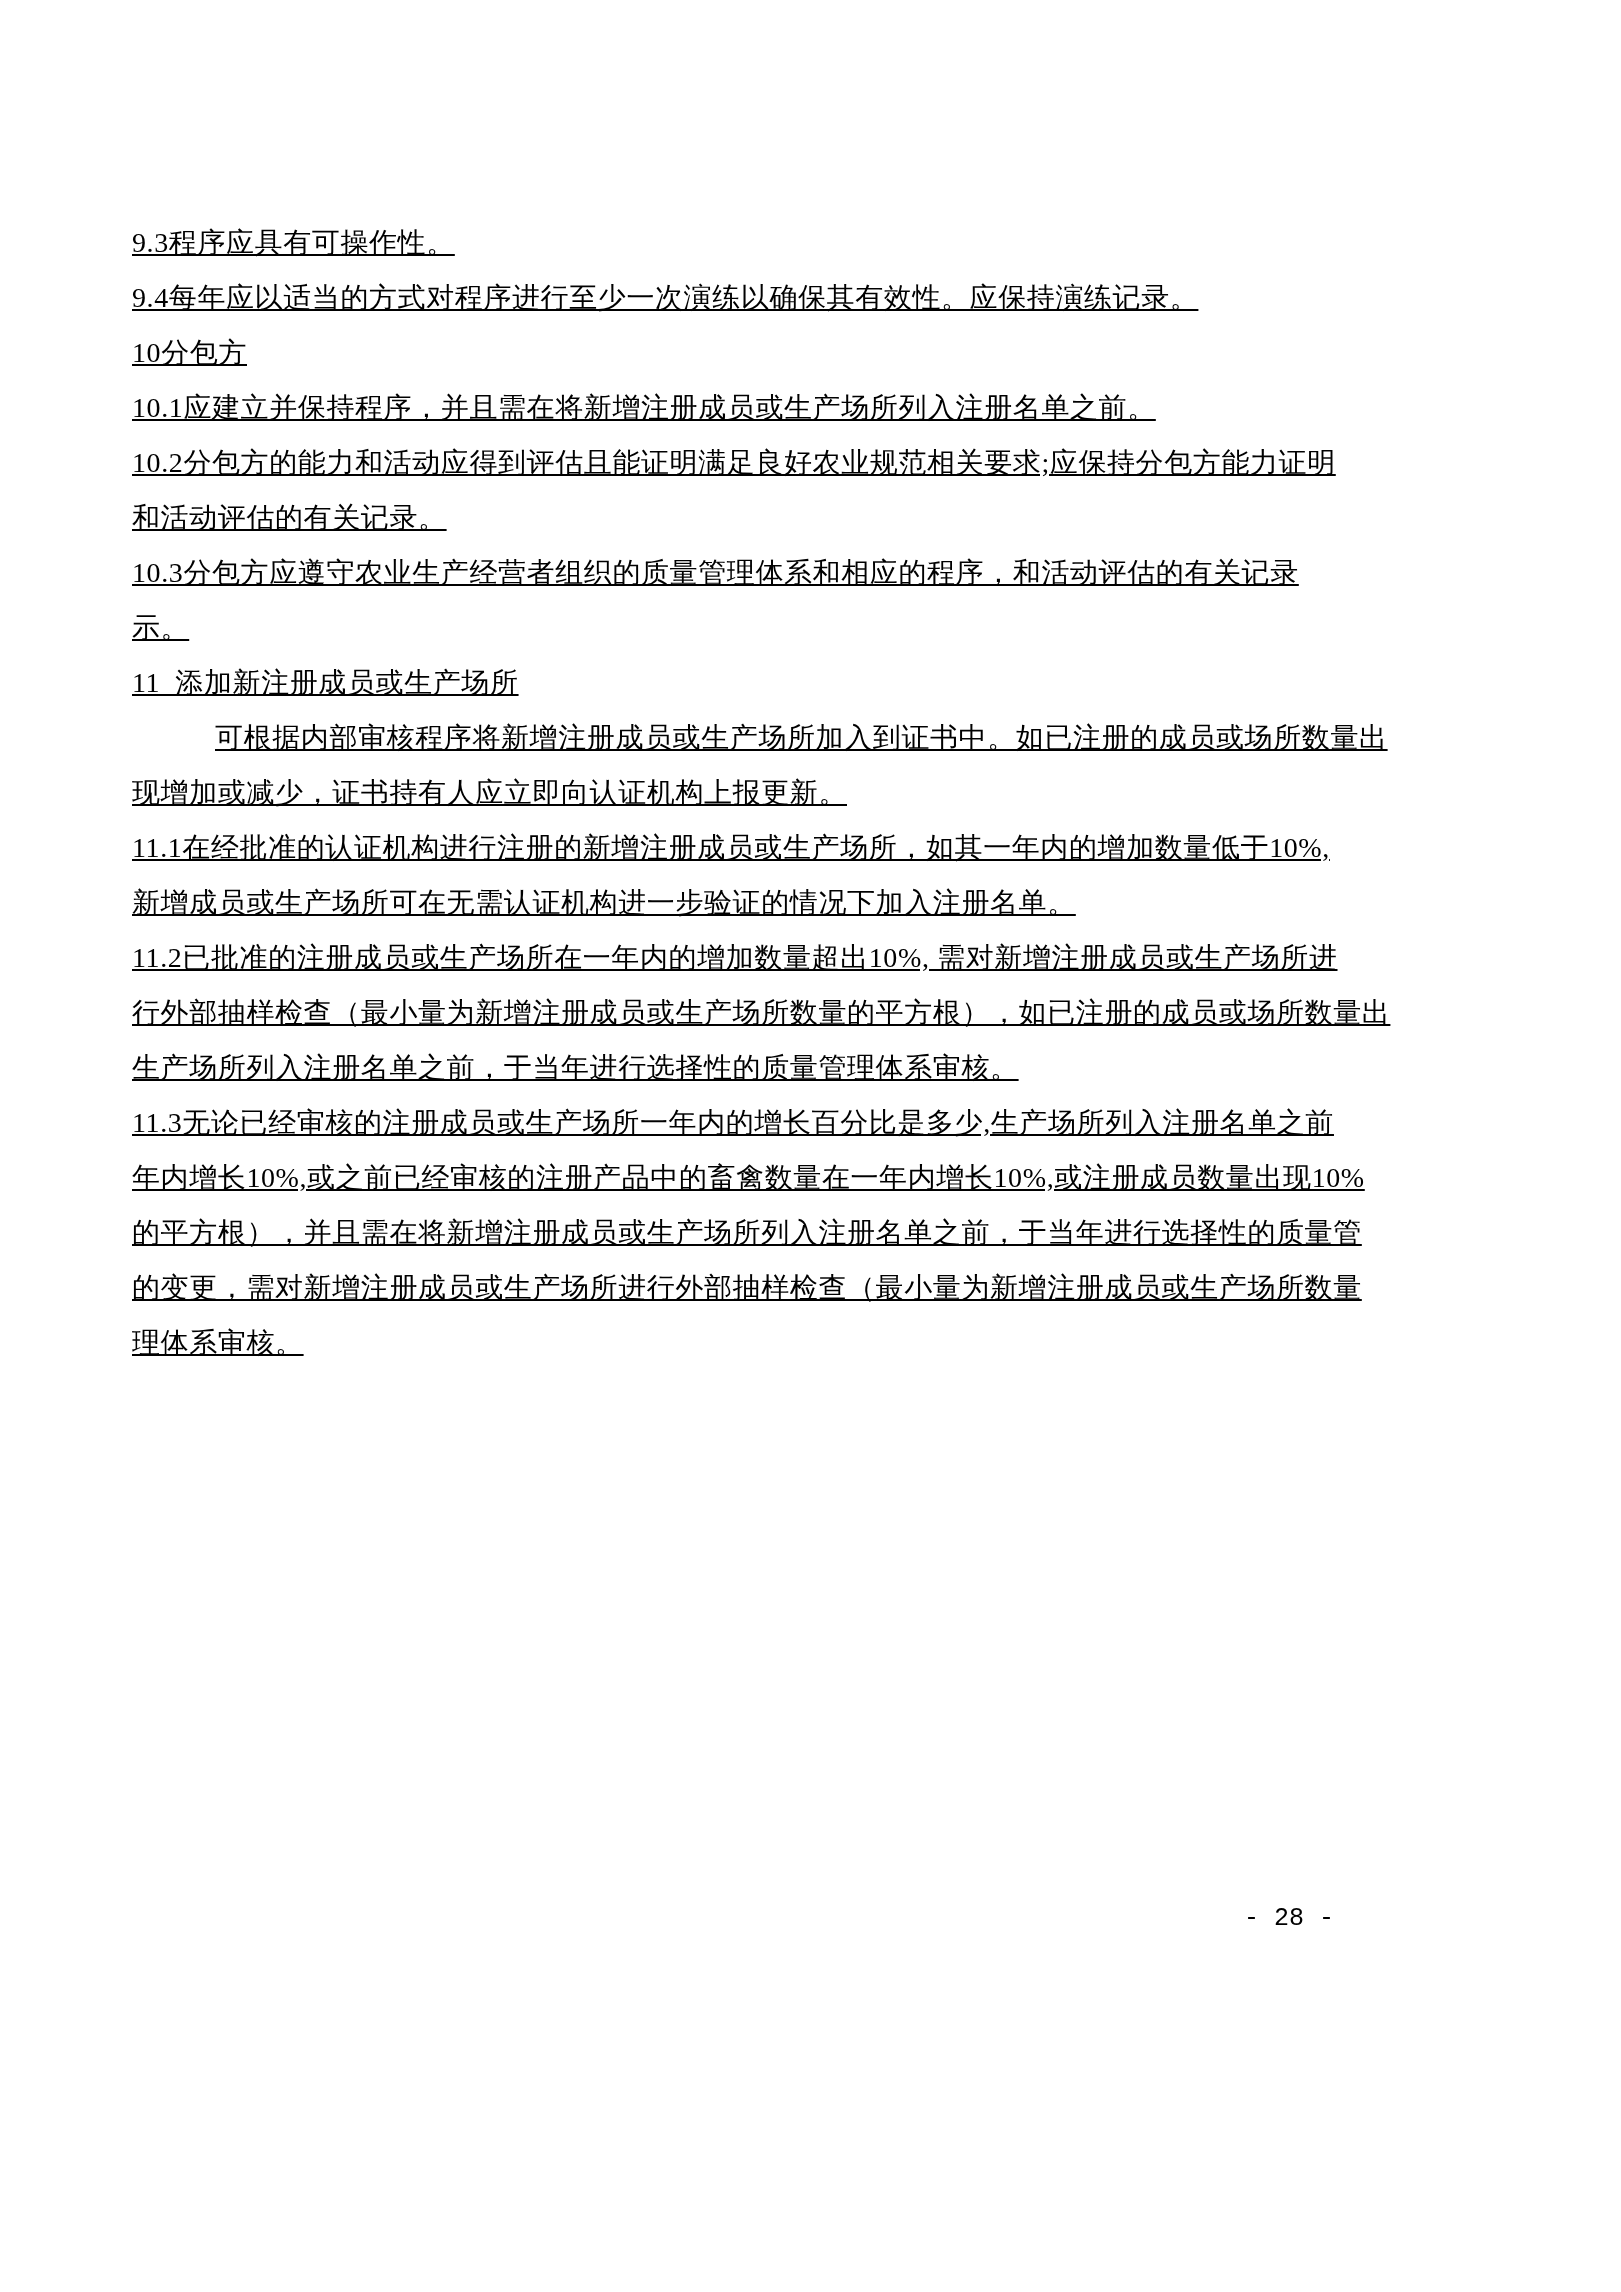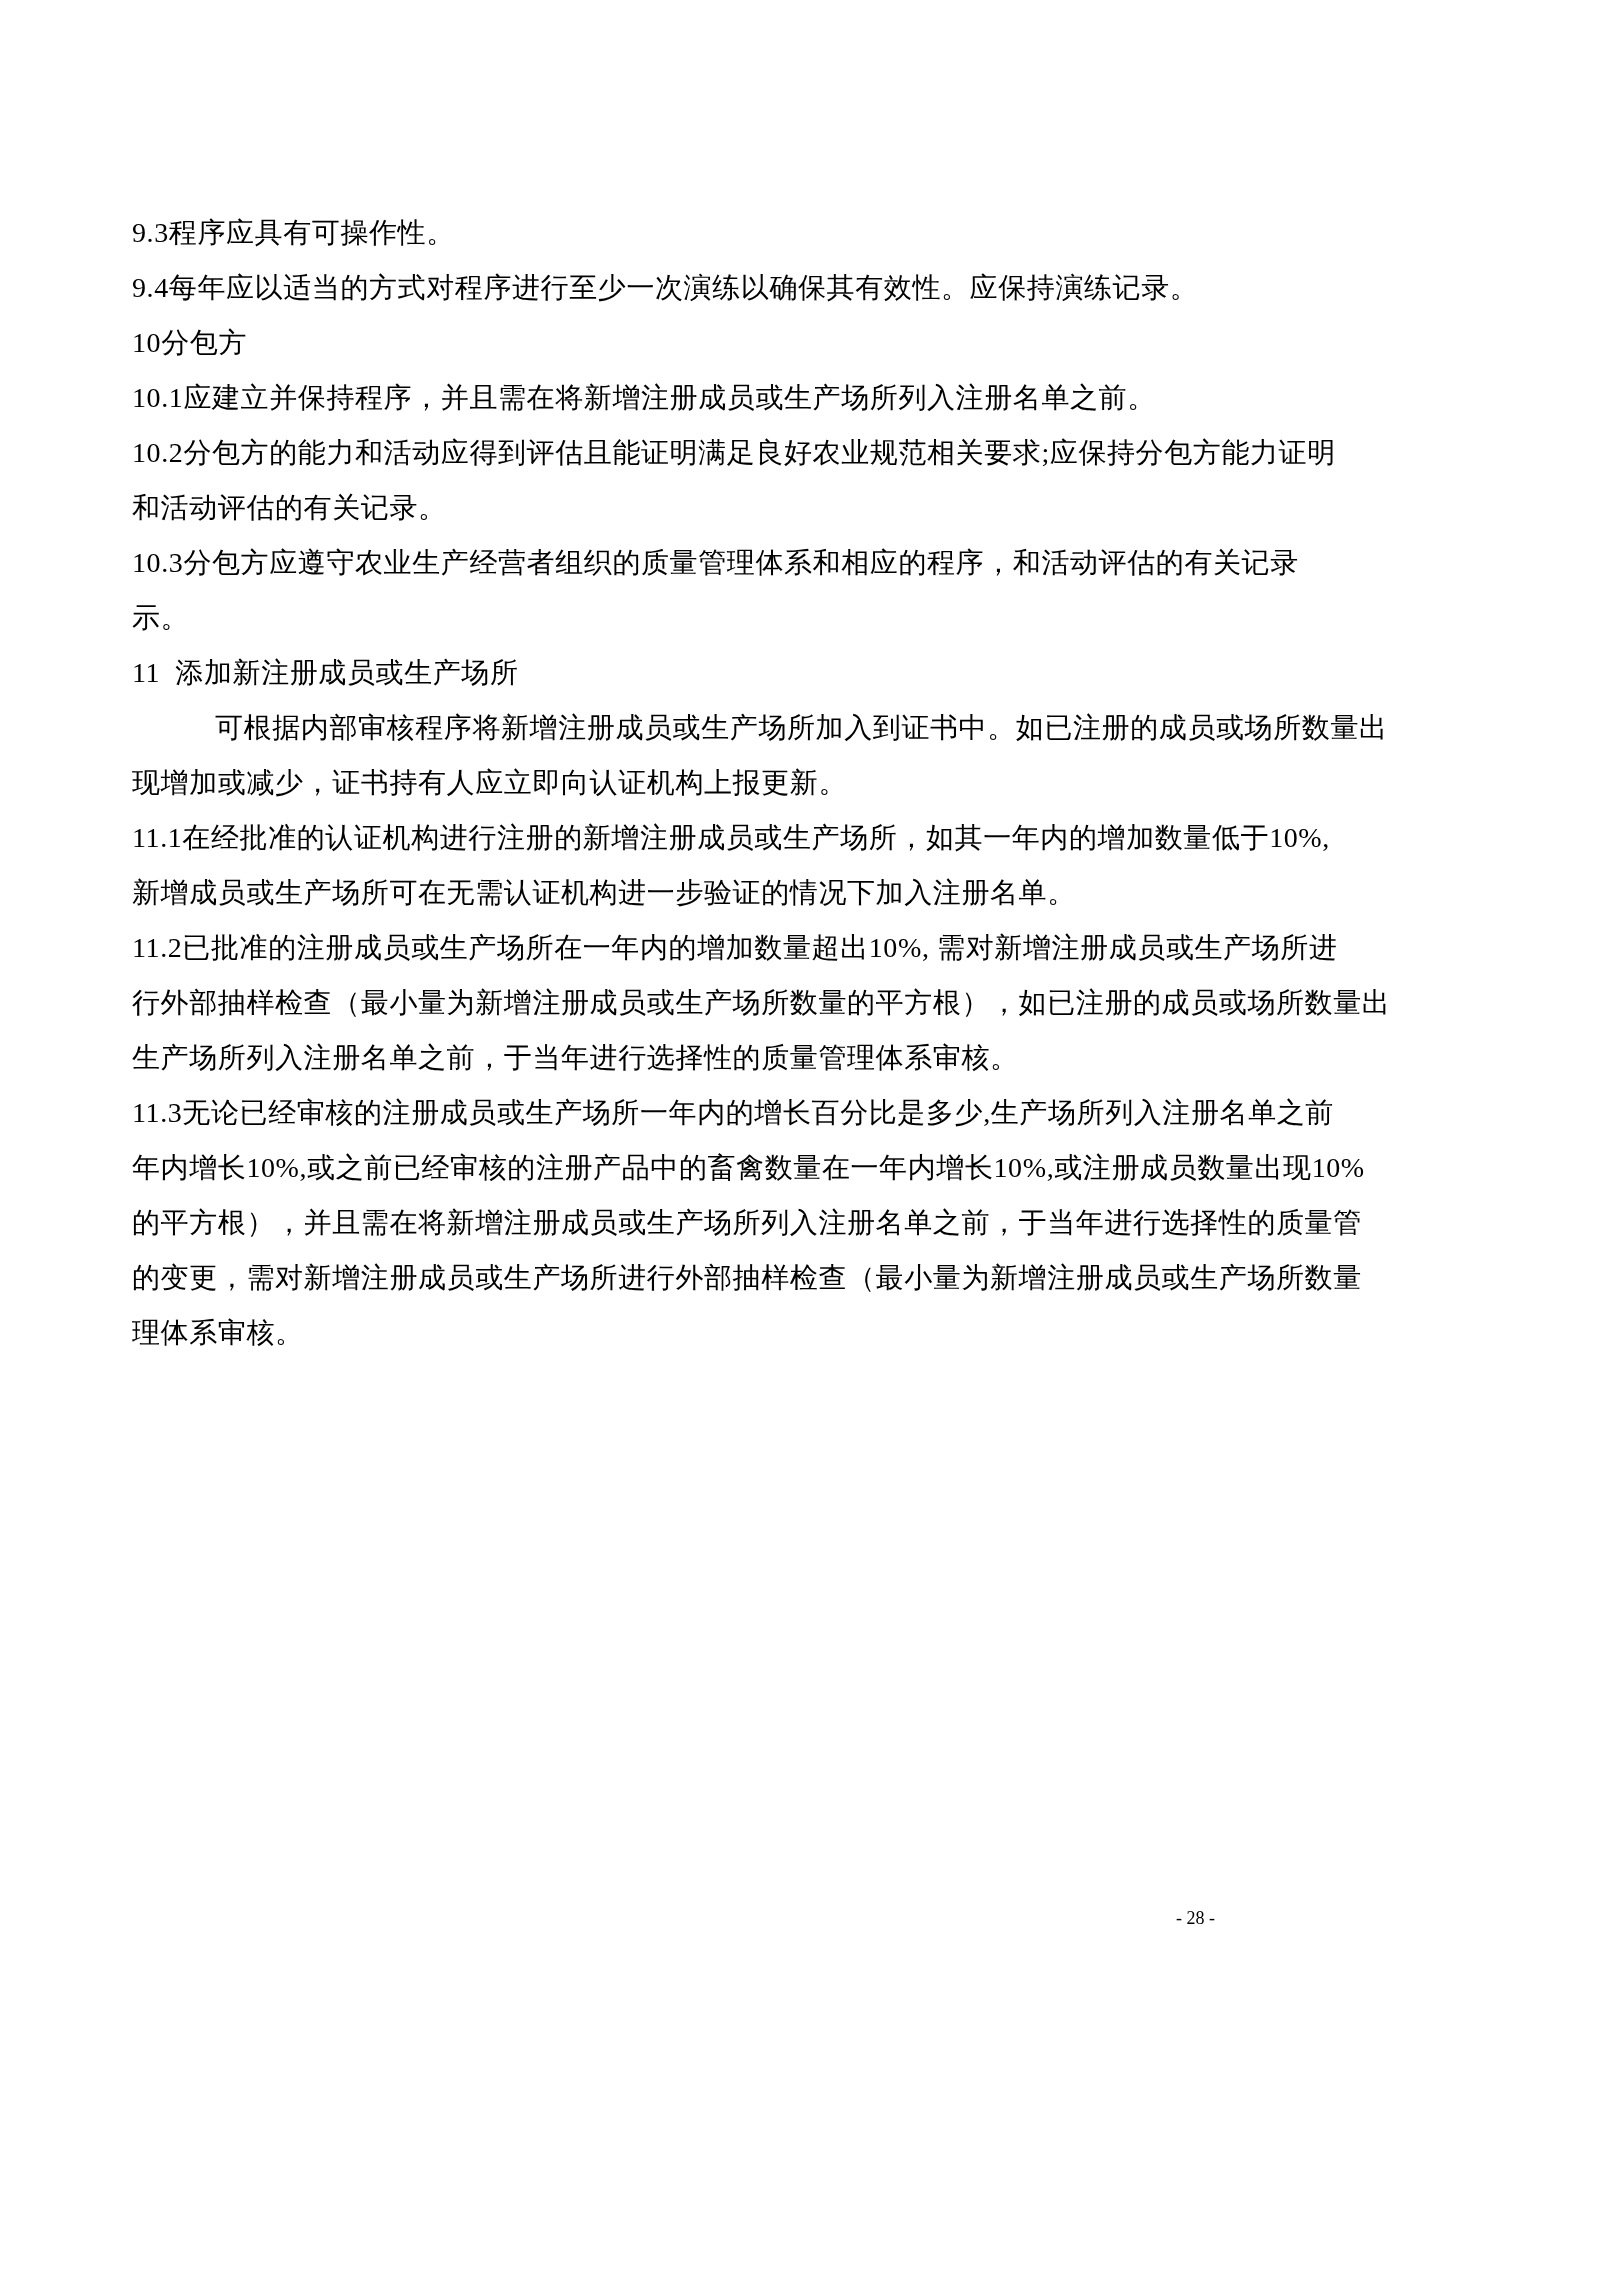--- a/index.html
+++ b/index.html
@@ -13,40 +13,41 @@
     overflow: hidden;
   }
   .page {
     position: absolute;
     inset: 0;
     background: #ffffff;
   }
   .content {
     position: absolute;
     left: 132px;
-    top: 205px;
+    top: 215px;
     width: 1362px;
+    text-decoration: underline;
   }
   .line {
     height: 55px;
     line-height: 55px;
     font-size: 28px;
     letter-spacing: 0.6px;
     white-space: pre;
     text-align: left;
   }
   .line.indent {
     padding-left: 83px;
   }
   .footer {
     position: absolute;
-    left: 1176px;
+    left: 1244px;
     top: 1905px;
-    font-family: Liberation Serif, serif;
-    font-size: 18px;
+    font-family: Liberation Mono, monospace;
+    font-size: 25px;
     line-height: 27.4px;
     color: #000000;
   }
 </style>
 </head>
 <body>
 
 <div class="page">
   <div class="content" id="doc-content">
       <div class="line">9.3程序应具有可操作性。</div>

